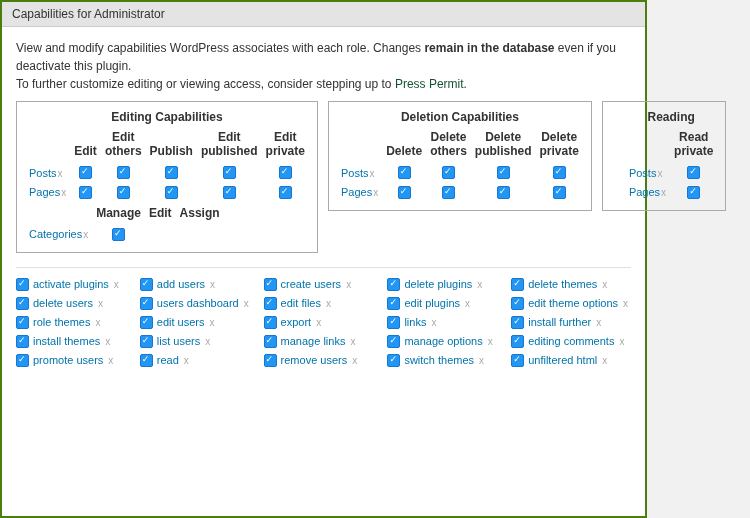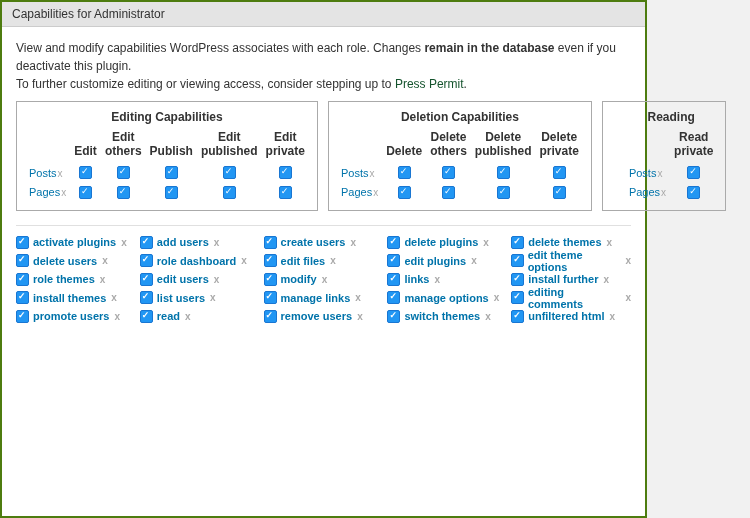--- a/index.html
+++ b/index.html
@@ -110,22 +110,21 @@
     .other-section-title {
       font-size: 16px;
       font-weight: bold;
       margin-bottom: 10px;
       margin-top: 4px;
       color: #333;
     }
     .capabilities-grid {
       display: grid;
       grid-template-columns: repeat(5, 1fr);
-      gap: 0 4px;
-      font-weight: bold;
+      gap: 6px 4px;
     }
     .cap-item {
       display: flex;
       align-items: center;
       gap: 4px;
       font-size: 11px;
     }
     .cap-item .cap-name {
       color: #0073aa;
     }
@@ -179,20 +178,38 @@
             <tr>
               <td class="row-label"><a href="#" class="link-label">Pages</a><span class="x-mark">x</span></td>
               <td><span class="checkbox-checked"></span></td>
               <td><span class="checkbox-checked"></span></td>
               <td><span class="checkbox-checked"></span></td>
               <td><span class="checkbox-checked"></span></td>
               <td><span class="checkbox-checked"></span></td>
             </tr>
           </tbody>
         </table>
+        <table style="margin-top:4px;">
+          <thead>
+            <tr>
+              <th></th>
+              <th>Manage</th>
+              <th>Edit</th>
+              <th>Assign</th>
+            </tr>
+          </thead>
+          <tbody>
+            <tr>
+              <td class="row-label"><a href="#" class="link-label">Categories</a><span class="x-mark">x</span></td>
+              <td><span class="checkbox-checked"></span></td>
+              <td></td>
+              <td></td>
+            </tr>
+          </tbody>
+        </table>
       </div>
 
       <div class="cap-section">
         <div class="section-title">Deletion Capabilities</div>
         <table>
           <thead>
             <tr>
               <th></th>
               <th>Delete</th>
               <th>Delete<br>others</th>
@@ -272,21 +289,21 @@
     <a href="#" class="cap-name link-label">delete themes</a>
     <span class="x-mark">x</span>
   </div>
         <div class="cap-item">
     <span class="checkbox-checked"></span>
     <a href="#" class="cap-name link-label">delete users</a>
     <span class="x-mark">x</span>
   </div>
         <div class="cap-item">
     <span class="checkbox-checked"></span>
-    <a href="#" class="cap-name link-label">role dashboard</a>
+    <a href="#" class="cap-name link-label">users dashboard</a>
     <span class="x-mark">x</span>
   </div>
         <div class="cap-item">
     <span class="checkbox-checked"></span>
     <a href="#" class="cap-name link-label">edit files</a>
     <span class="x-mark">x</span>
   </div>
         <div class="cap-item">
     <span class="checkbox-checked"></span>
     <a href="#" class="cap-name link-label">edit plugins</a>
@@ -302,21 +319,21 @@
     <a href="#" class="cap-name link-label">role themes</a>
     <span class="x-mark">x</span>
   </div>
         <div class="cap-item">
     <span class="checkbox-checked"></span>
     <a href="#" class="cap-name link-label">edit users</a>
     <span class="x-mark">x</span>
   </div>
         <div class="cap-item">
     <span class="checkbox-checked"></span>
-    <a href="#" class="cap-name link-label">modify</a>
+    <a href="#" class="cap-name link-label">export</a>
     <span class="x-mark">x</span>
   </div>
         <div class="cap-item">
     <span class="checkbox-checked"></span>
     <a href="#" class="cap-name link-label">links</a>
     <span class="x-mark">x</span>
   </div>
         <div class="cap-item">
     <span class="checkbox-checked"></span>
     <a href="#" class="cap-name link-label">install further</a>

